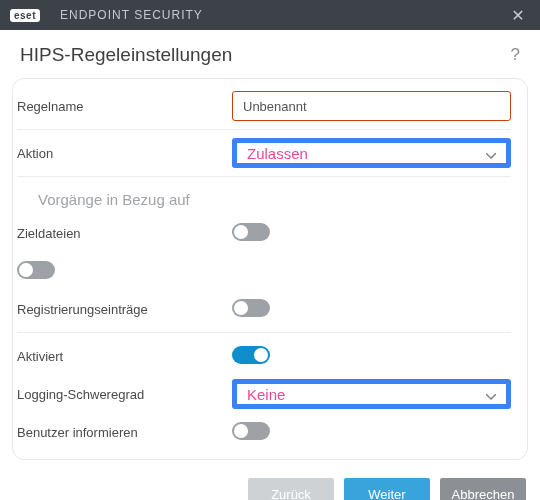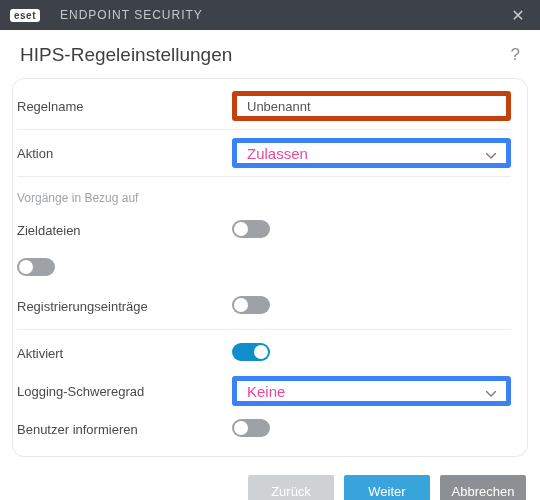--- a/index.html
+++ b/index.html
@@ -81,28 +81,29 @@
   }
   .row .control {
     flex: 1;
   }
   .divider {
     border: none;
     border-top: 1px solid #ececec;
     margin: 4px 0;
   }
   .section-title {
-    font-size: 12px;
+    font-size: 15px;
     color: #a0a4a8;
     padding: 10px 0 6px 0;
+    margin-left: 21px;
   }
   input[type=text].text-input {
     width: 100%;
     height: 30px;
-    border: 5px solid #c2410c;
+    border: 1px solid #c2410c;
     border-radius: 3px;
     padding: 0 10px;
     font-size: 13px;
     color: #555;
     outline: none;
   }
   .select {
     position: relative;
     width: 100%;
     height: 30px;

